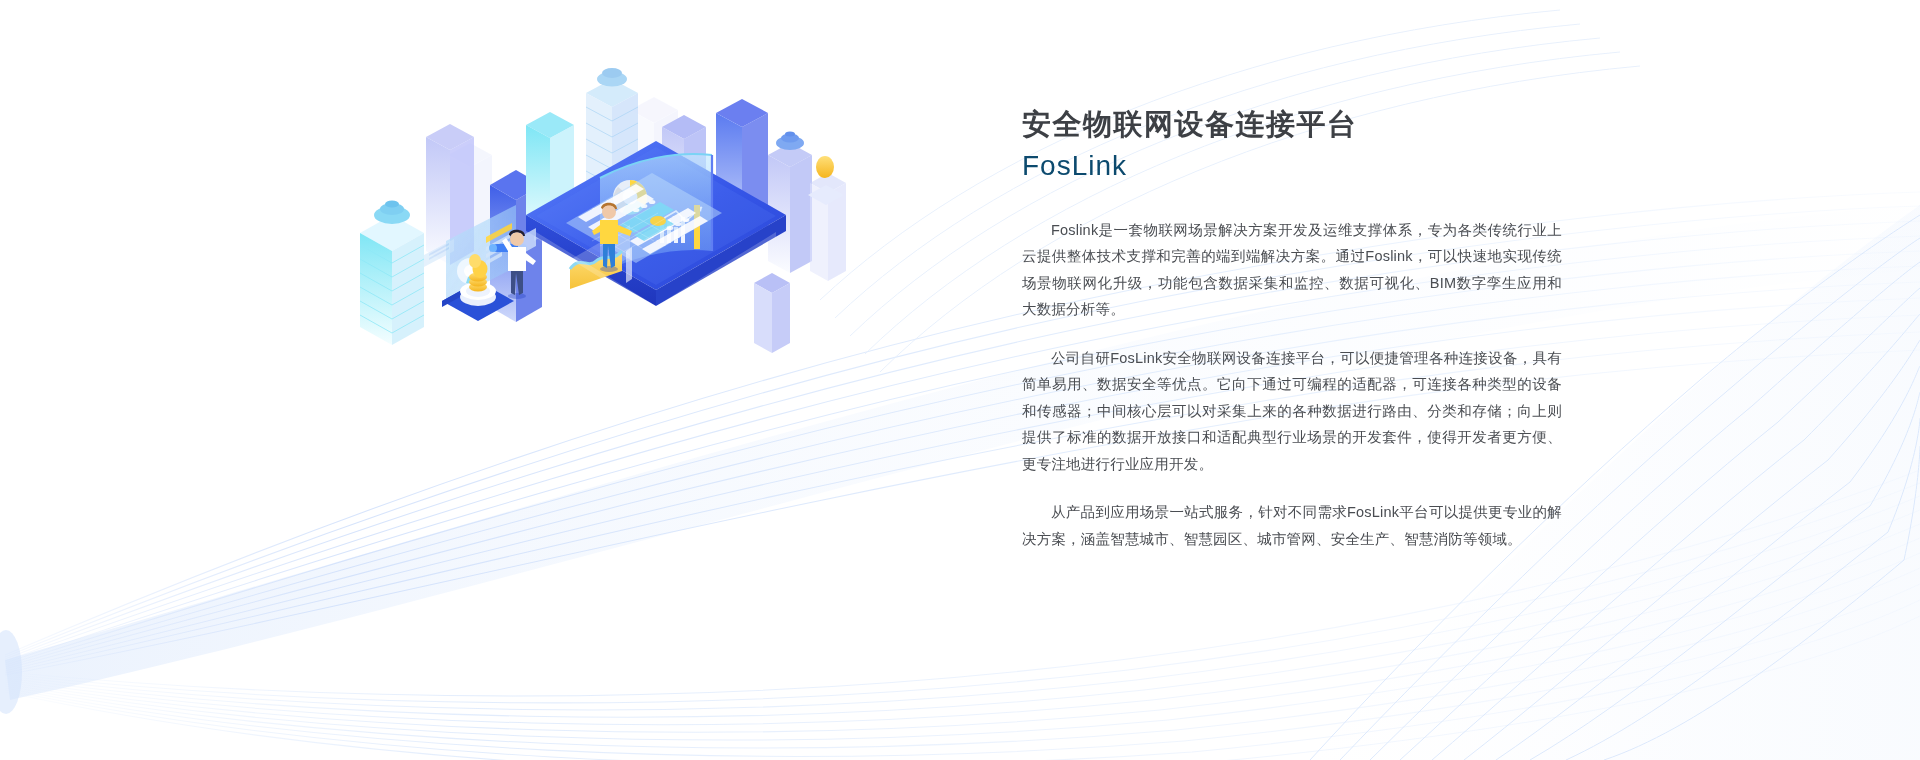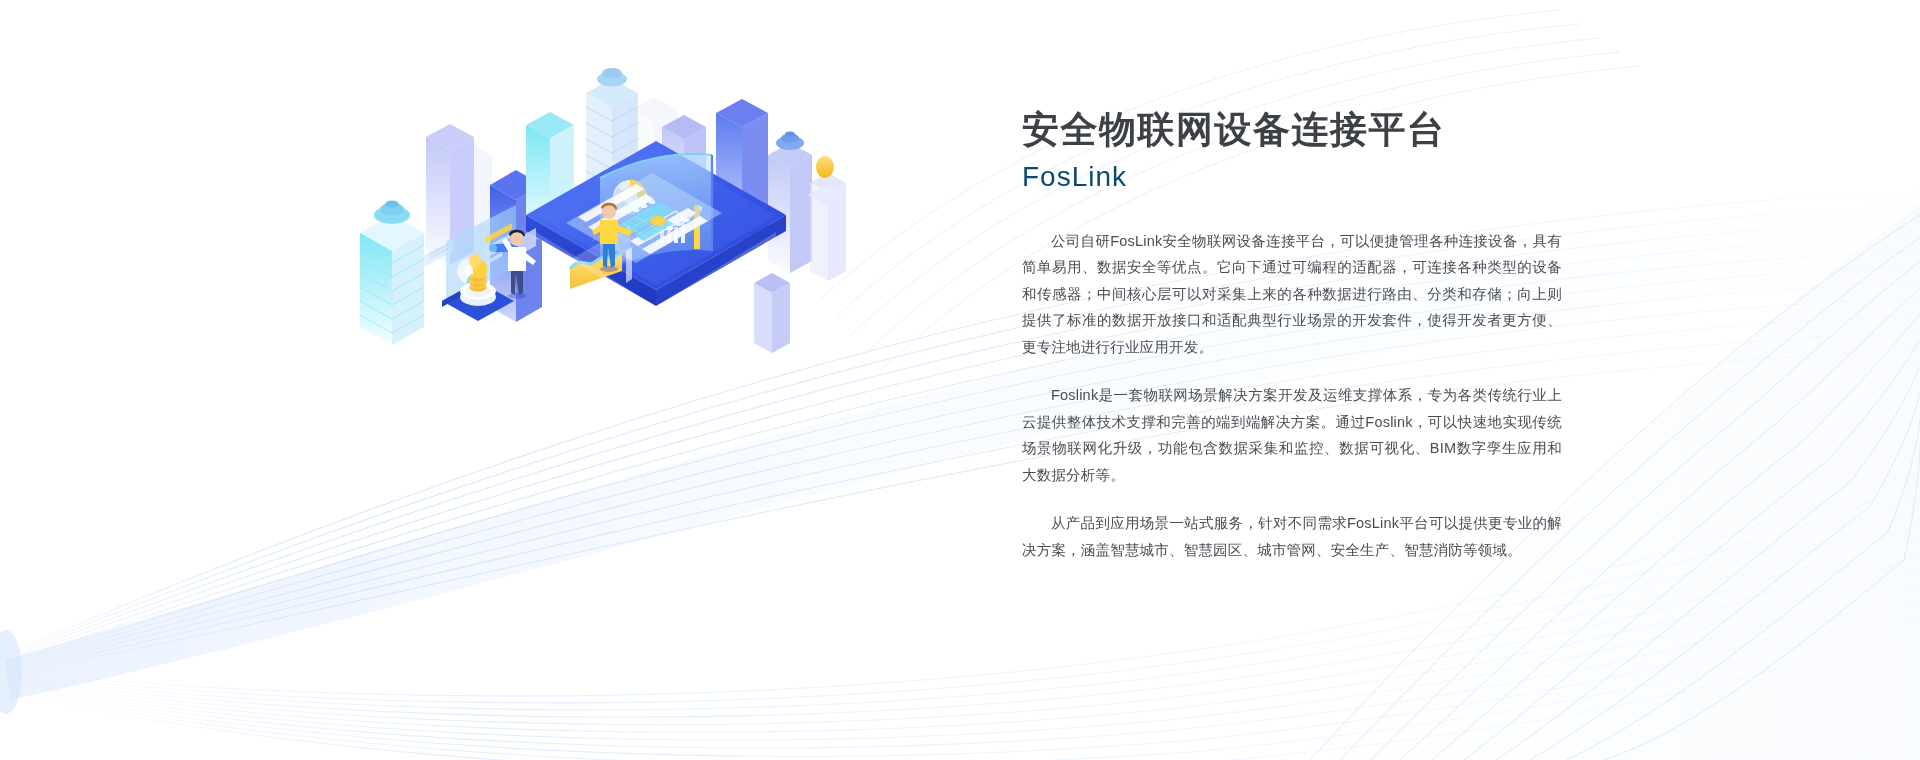--- a/index.html
+++ b/index.html
@@ -14,21 +14,21 @@
   
   .bg-waves { position:absolute; left:0; top:0; width:1920px; height:760px; z-index:0; pointer-events:none; }
 
   
   .illus { position:absolute; left:330px; top:55px; width:520px; height:300px; z-index:2; }
 
   
   .copy { position:absolute; left:1022px; top:105px; width:540px; z-index:3; }
 
   .title {
-    font-size:37px;
+    font-size:29px;
     font-weight:bold;
     color:#3d4045;
     letter-spacing:1.5px;
     line-height:1.35;
     white-space:nowrap;
   }
   .subtitle {
     font-size:28px;
     font-weight:400;
     color:#0c4a6e;
@@ -443,19 +443,19 @@
       <path d="M271 153 C272 146 287 146 287 154 L285 154 C285 149 273 149 273 154 Z" fill="#b5742f"></path>
     </g>
 
     <polygon points="326,251 206,177 206,183 326,257 446,183 446,177" fill="#ffffff" opacity="0.2"></polygon>
   </svg>
 
   <div class="copy">
     <h1 class="title">安全物联网设备连接平台</h1>
     <div class="subtitle">FosLink</div>
     <div class="paras">
+      <p class="para">Foslink是一套物联网场景解决方案开发及运维支撑体系，专为各类传统行业上云提供整体技术支撑和完善的端到端解决方案。通过Foslink，可以快速地实现传统场景物联网化升级，功能包含数据采集和监控、数据可视化、BIM数字孪生应用和大数据分析等。</p>
       <p class="para">公司自研FosLink安全物联网设备连接平台，可以便捷管理各种连接设备，具有简单易用、数据安全等优点。它向下通过可编程的适配器，可连接各种类型的设备和传感器；中间核心层可以对采集上来的各种数据进行路由、分类和存储；向上则提供了标准的数据开放接口和适配典型行业场景的开发套件，使得开发者更方便、更专注地进行行业应用开发。</p>
-      <p class="para">Foslink是一套物联网场景解决方案开发及运维支撑体系，专为各类传统行业上云提供整体技术支撑和完善的端到端解决方案。通过Foslink，可以快速地实现传统场景物联网化升级，功能包含数据采集和监控、数据可视化、BIM数字孪生应用和大数据分析等。</p>
       <p class="para">从产品到应用场景一站式服务，针对不同需求FosLink平台可以提供更专业的解决方案，涵盖智慧城市、智慧园区、城市管网、安全生产、智慧消防等领域。</p>
     </div>
   </div>
 
 </div>
 
 </body></html>

